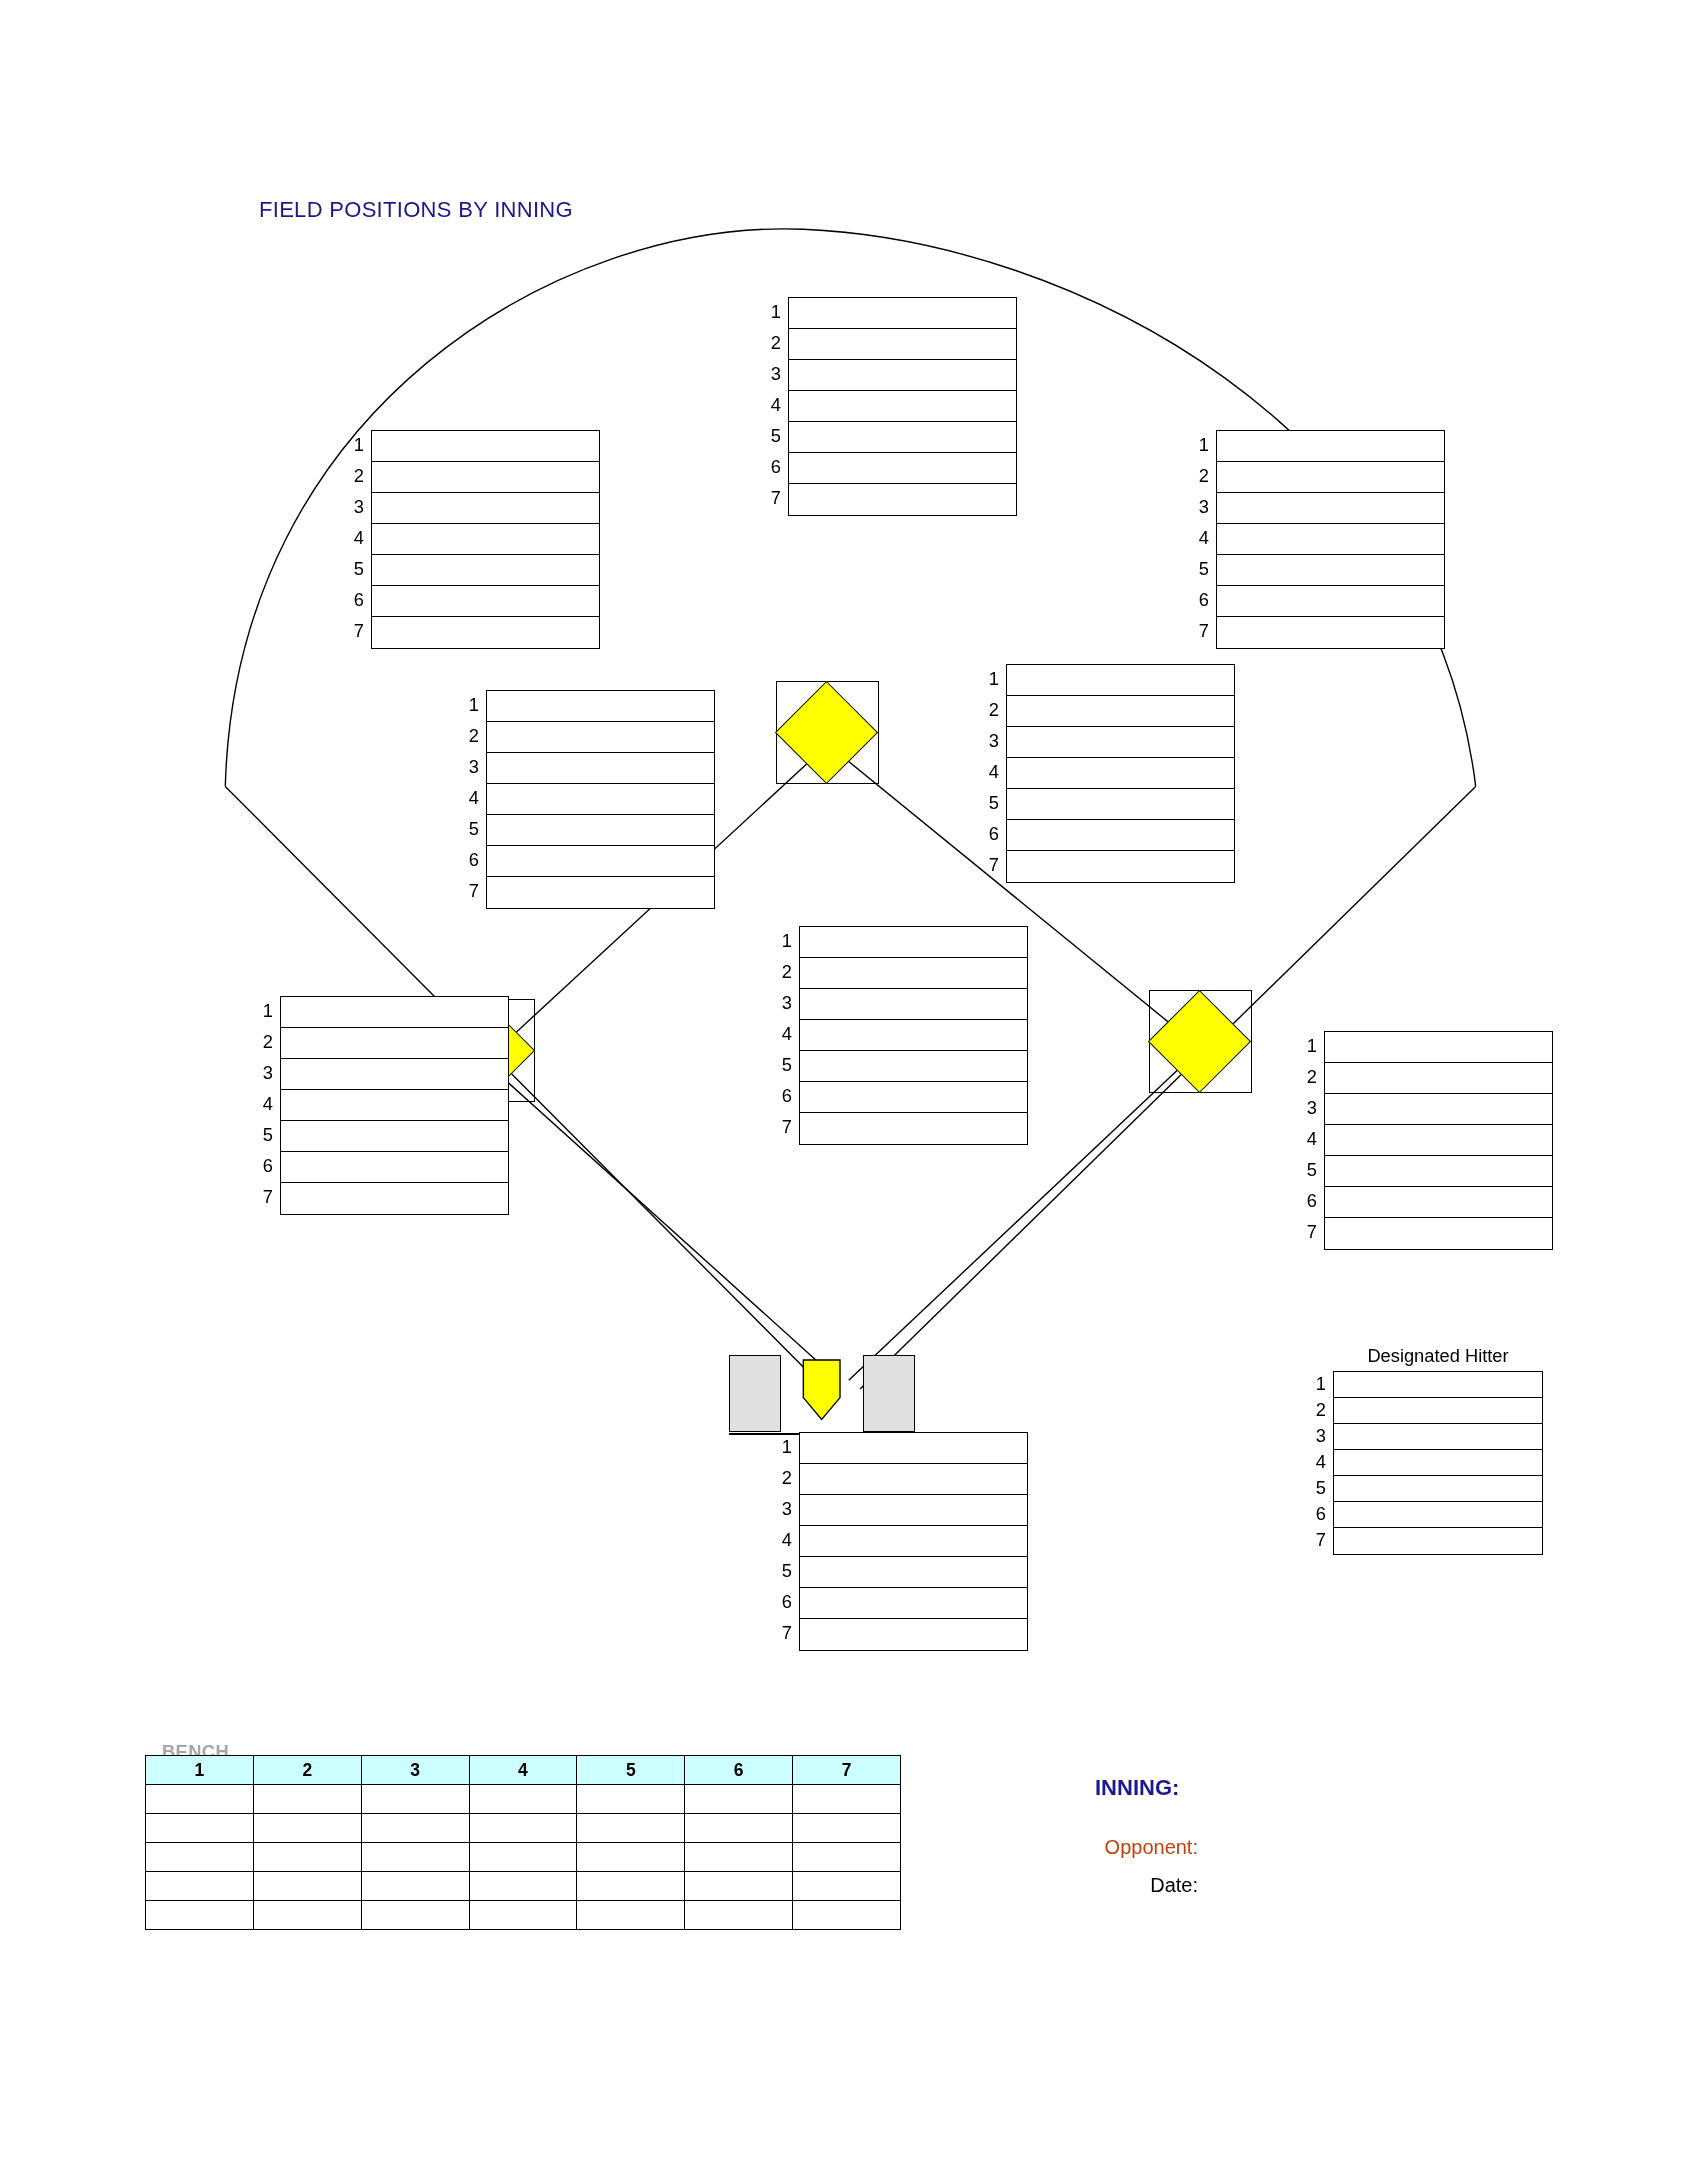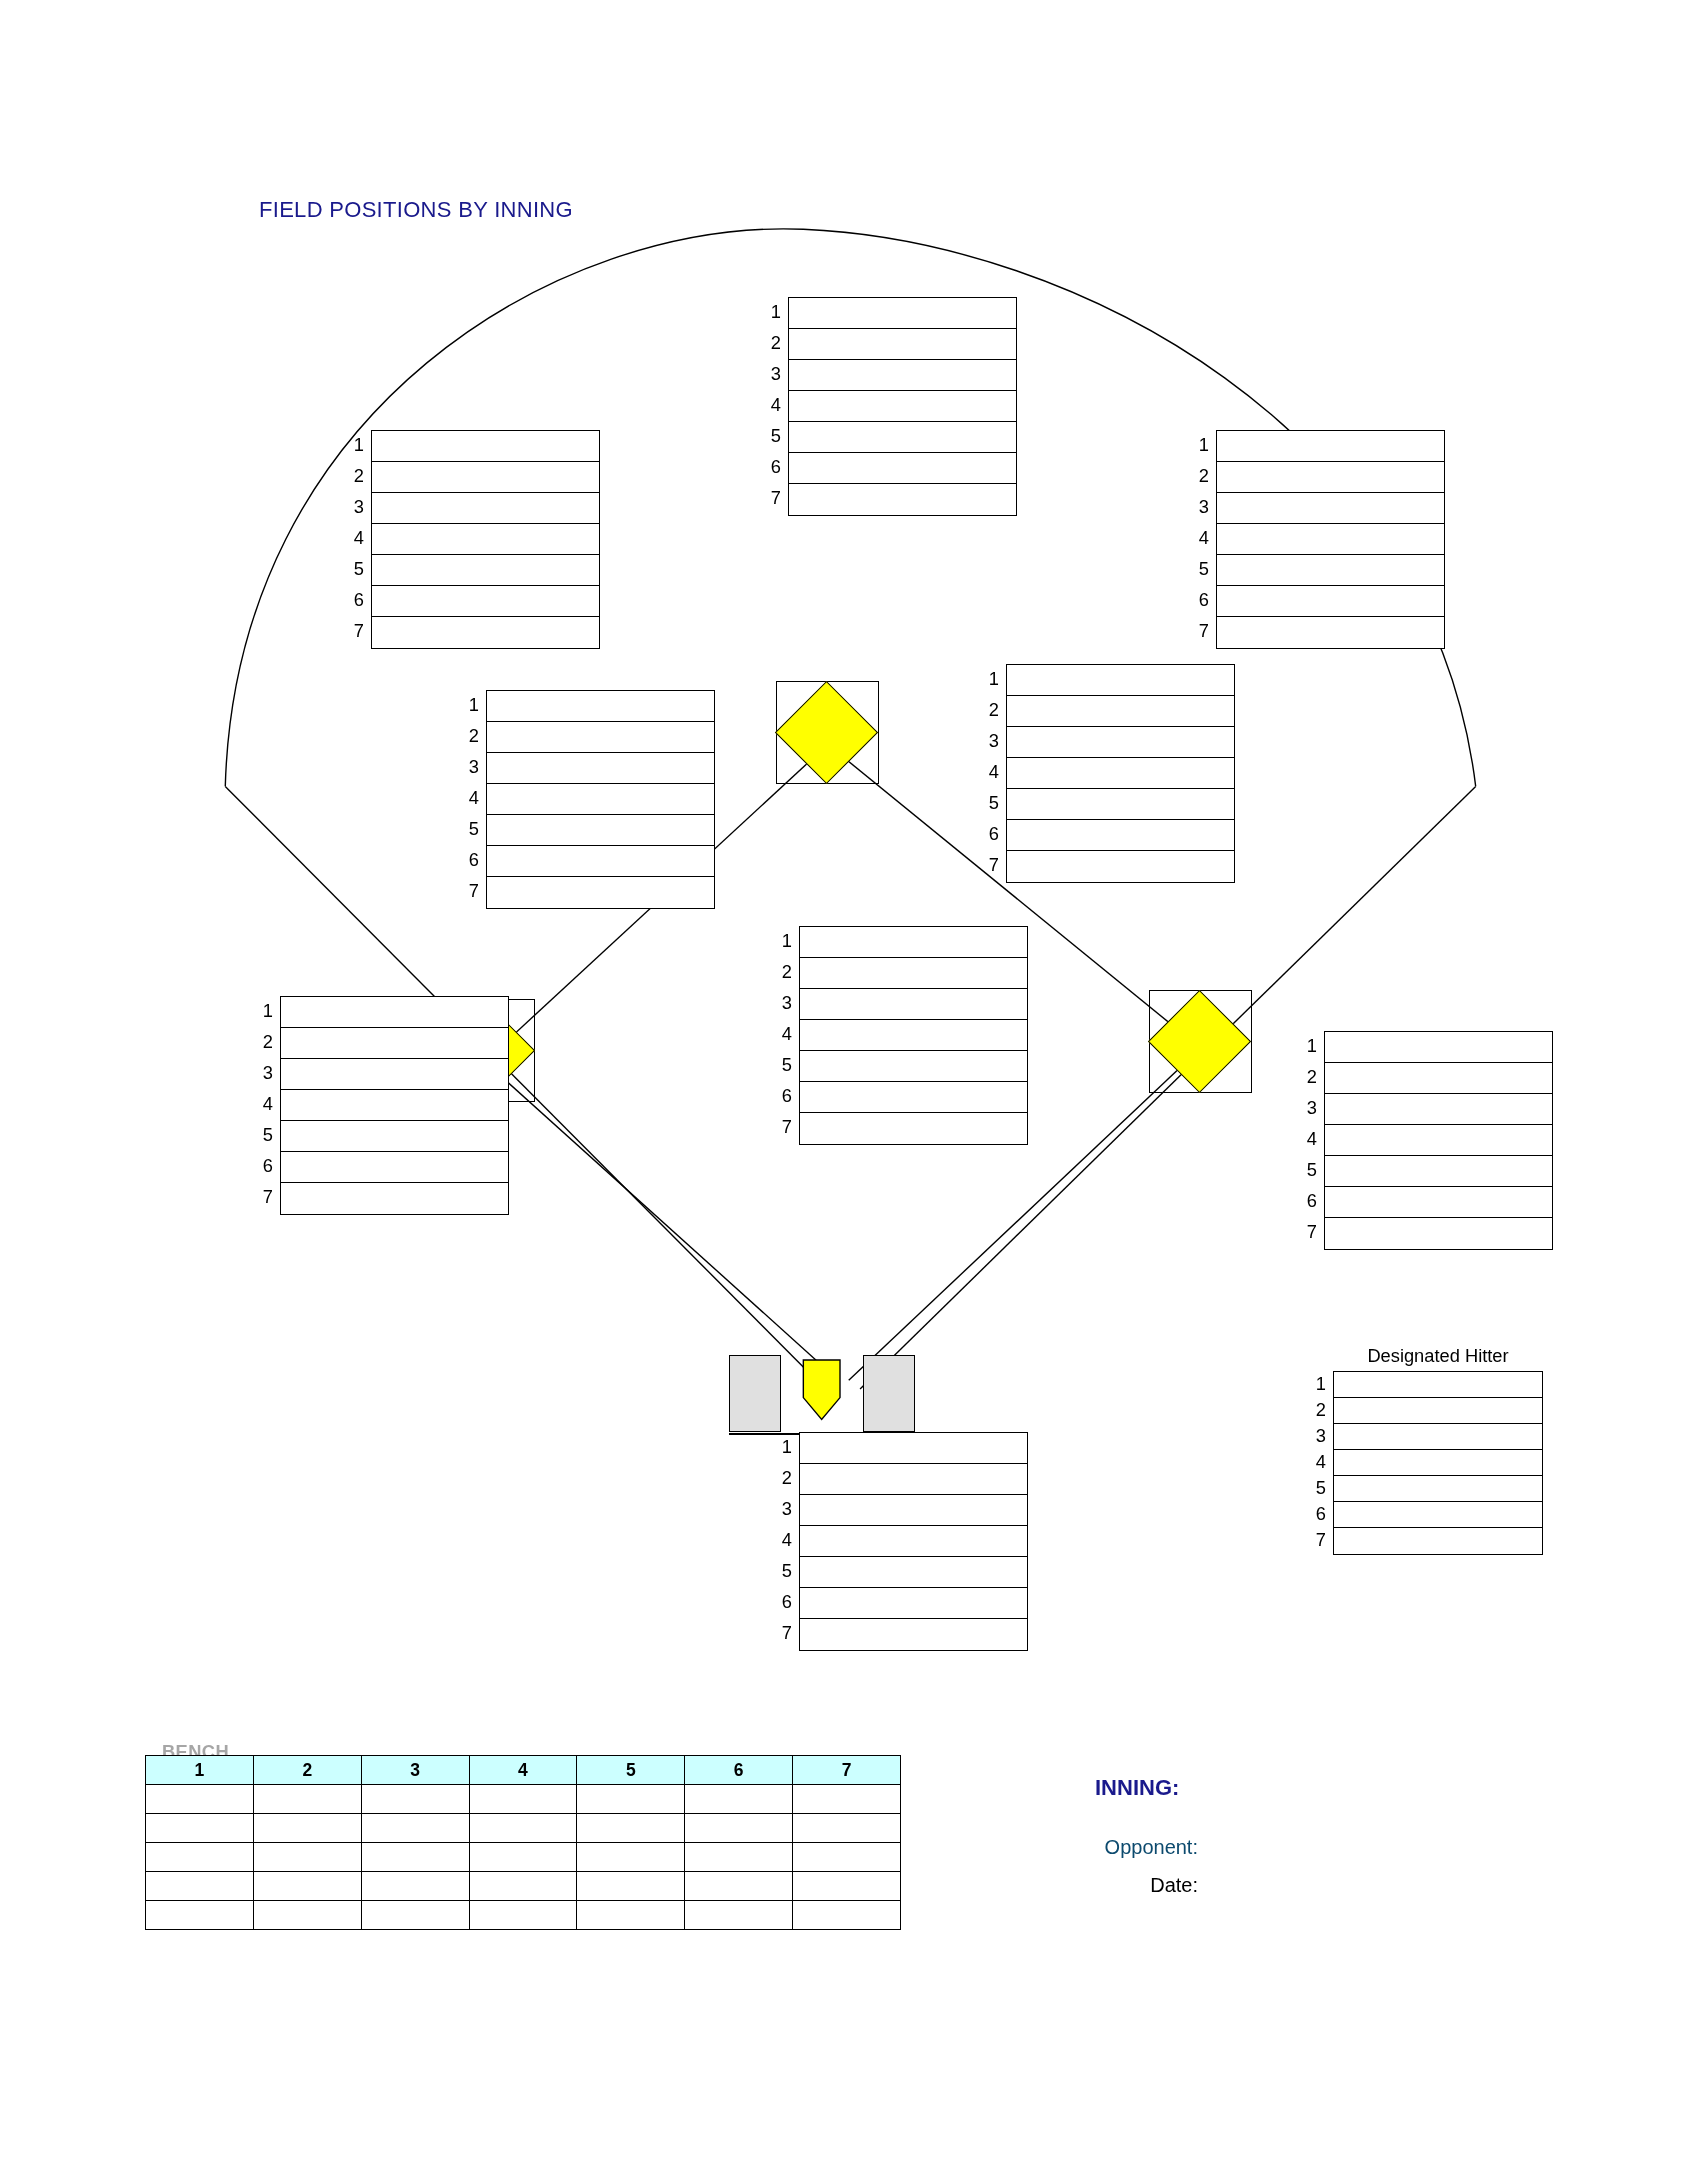--- a/index.html
+++ b/index.html
@@ -135,21 +135,21 @@
     top: 1775px;
     font-size: 22px;
     font-weight: bold;
     color: #1a1a8c;
   }
   .opponent-label {
     position: absolute;
     left: 1076px;
     top: 1836px;
     font-size: 20px;
-    color: #0c4a6e;
+    color: #c2410c;
     text-align: right;
     width: 122px;
   }
   .date-label {
     position: absolute;
     left: 1076px;
     top: 1874px;
     font-size: 20px;
     color: #000;
     text-align: right;

